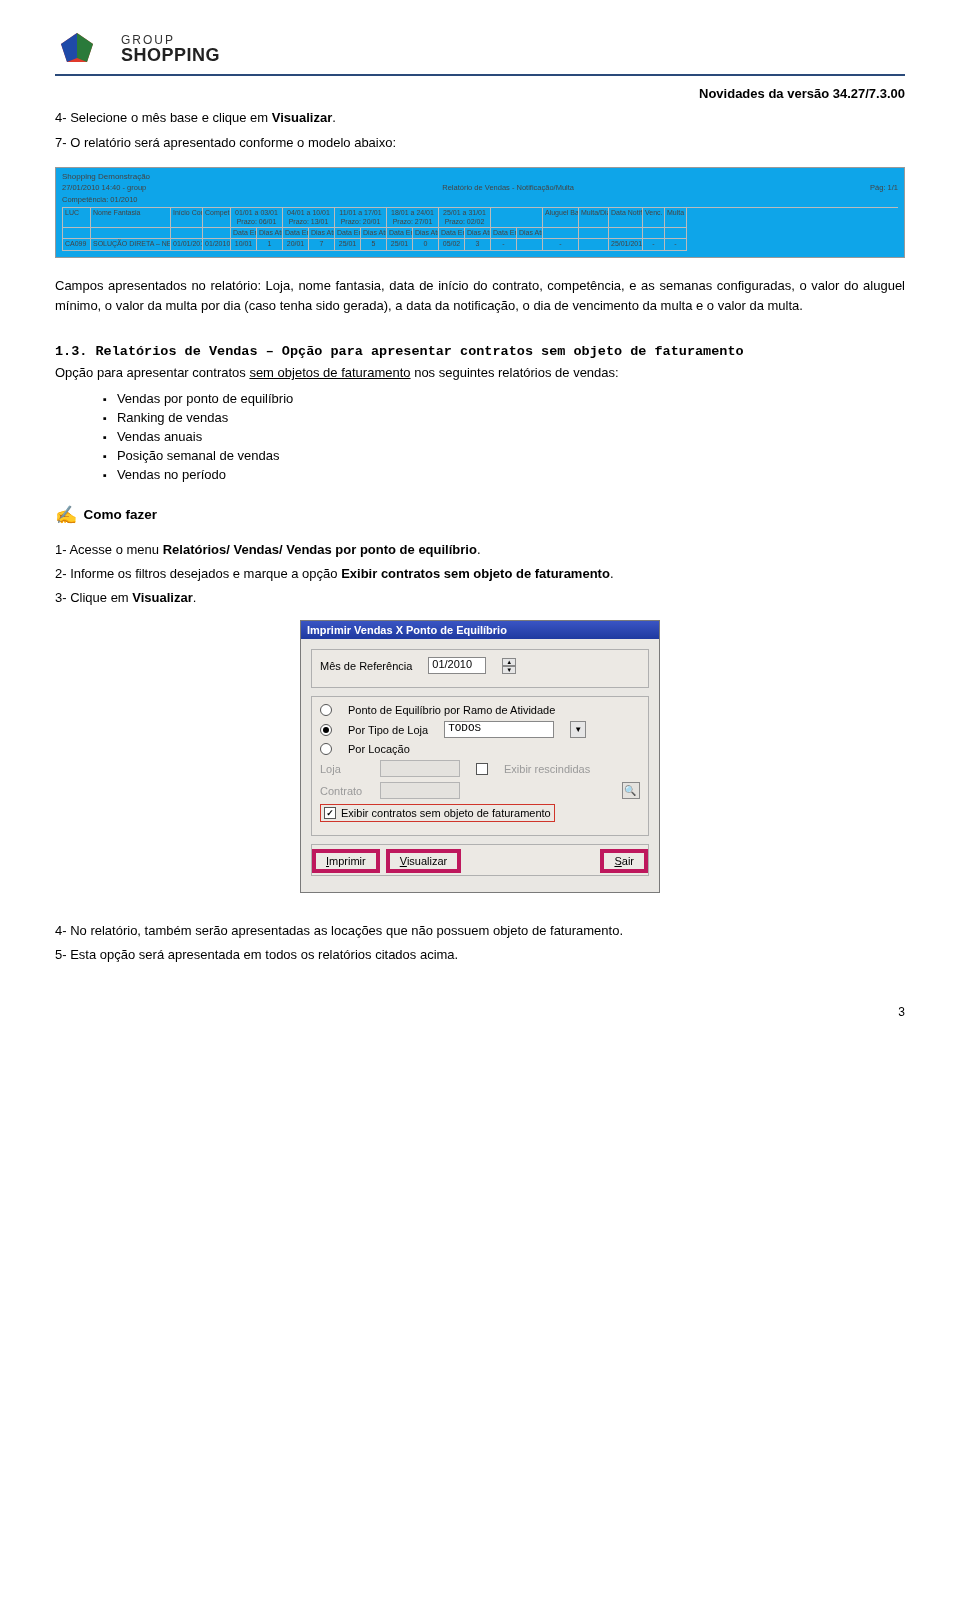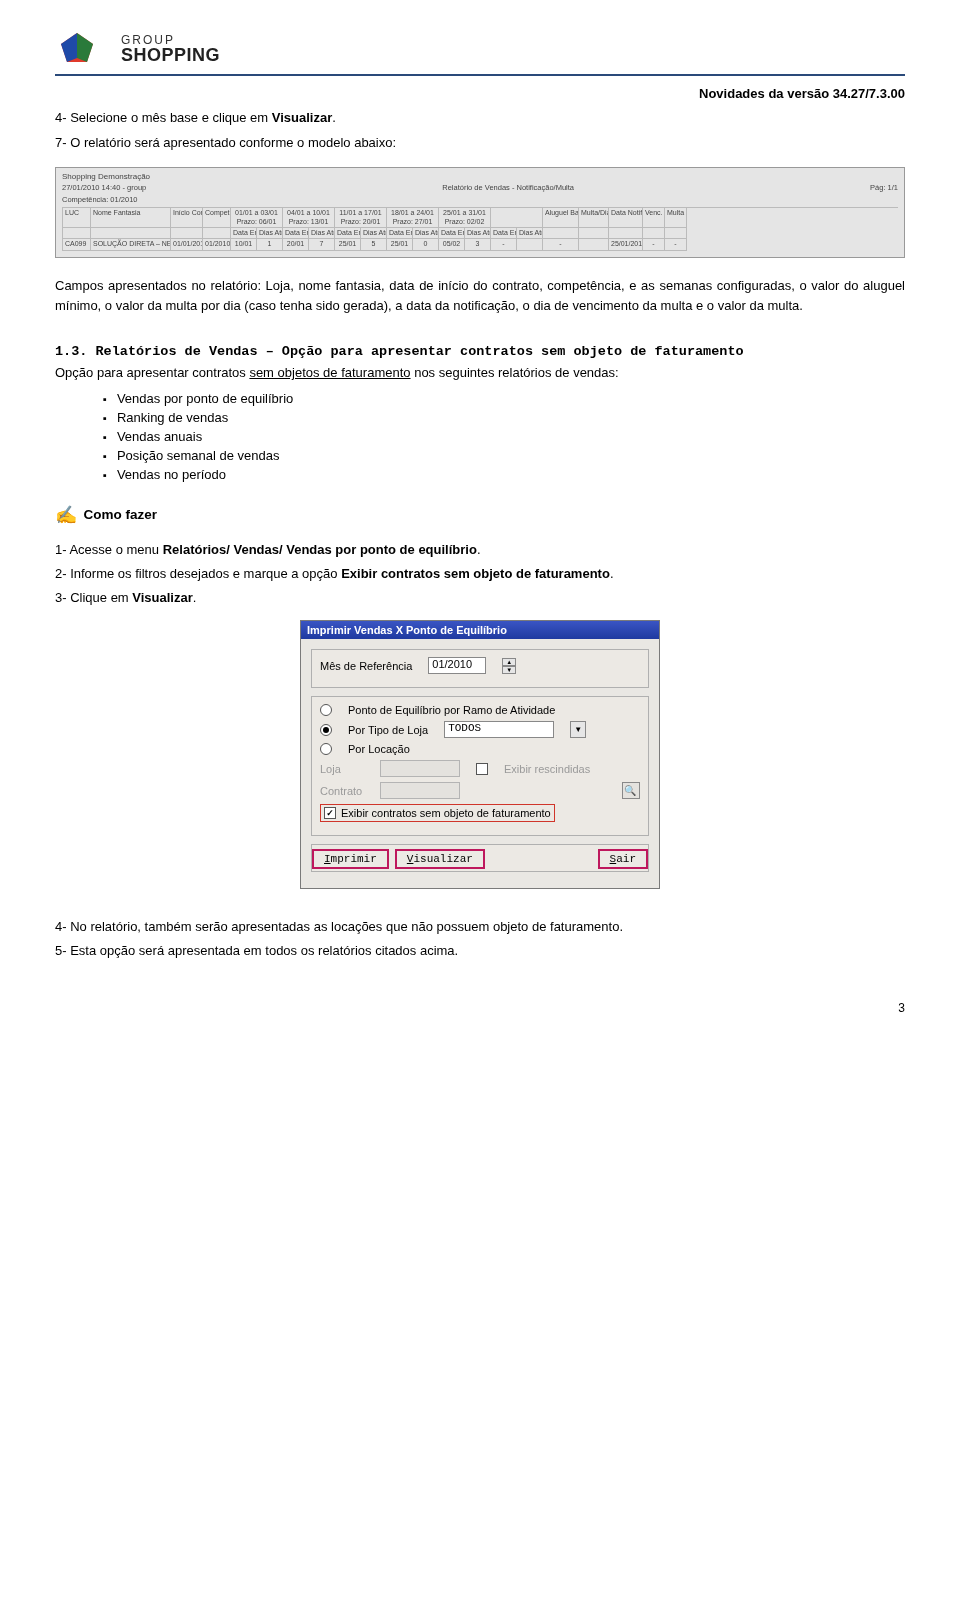--- a/index.html
+++ b/index.html
@@ -55,21 +55,21 @@
     font-size: 13px;
     margin-bottom: 8px;
   }
   .body-text p { margin-bottom: 6px; line-height: 1.45; }
   .body-text { margin-bottom: 14px; }
   .bold { font-weight: 700; }
 
   
   .report-box {
     border: 1px solid #999;
-    background: #e5e5e5;
+    background: #0ea5e9;
     font-size: 7px;
     color: #444;
     margin: 8px 0 18px 0;
     padding: 4px 6px 6px 6px;
     line-height: 1.2;
   }
   .report-top { font-size: 8px; margin-bottom: 2px; }
   .report-mid { display: flex; justify-content: space-between; font-size: 7.5px; margin-bottom: 3px; }
   .report-grid {
     display: grid;
@@ -199,25 +199,25 @@
     display: inline-flex;
     align-items: center;
     gap: 5px;
   }
   .dialog-btns {
     display: flex;
     gap: 6px;
     padding: 4px 0 2px 0;
   }
   .dlg-btn {
-    border: 2px solid #be185d;
+    border: 4px solid #be185d;
     background: #eceae5;
     padding: 2px 10px;
     font-size: 11px;
-    font-family: Liberation Mono, monospace;
+    font-family: Liberation Sans, sans-serif;
   }
   .dlg-btn .u { text-decoration: underline; }
   .spacer { flex: 1; }
   .disabled-text { color: #9a9a9a; }
 
   .footer-pg {
     text-align: right;
     margin-top: 40px;
     font-size: 12px;
   }

